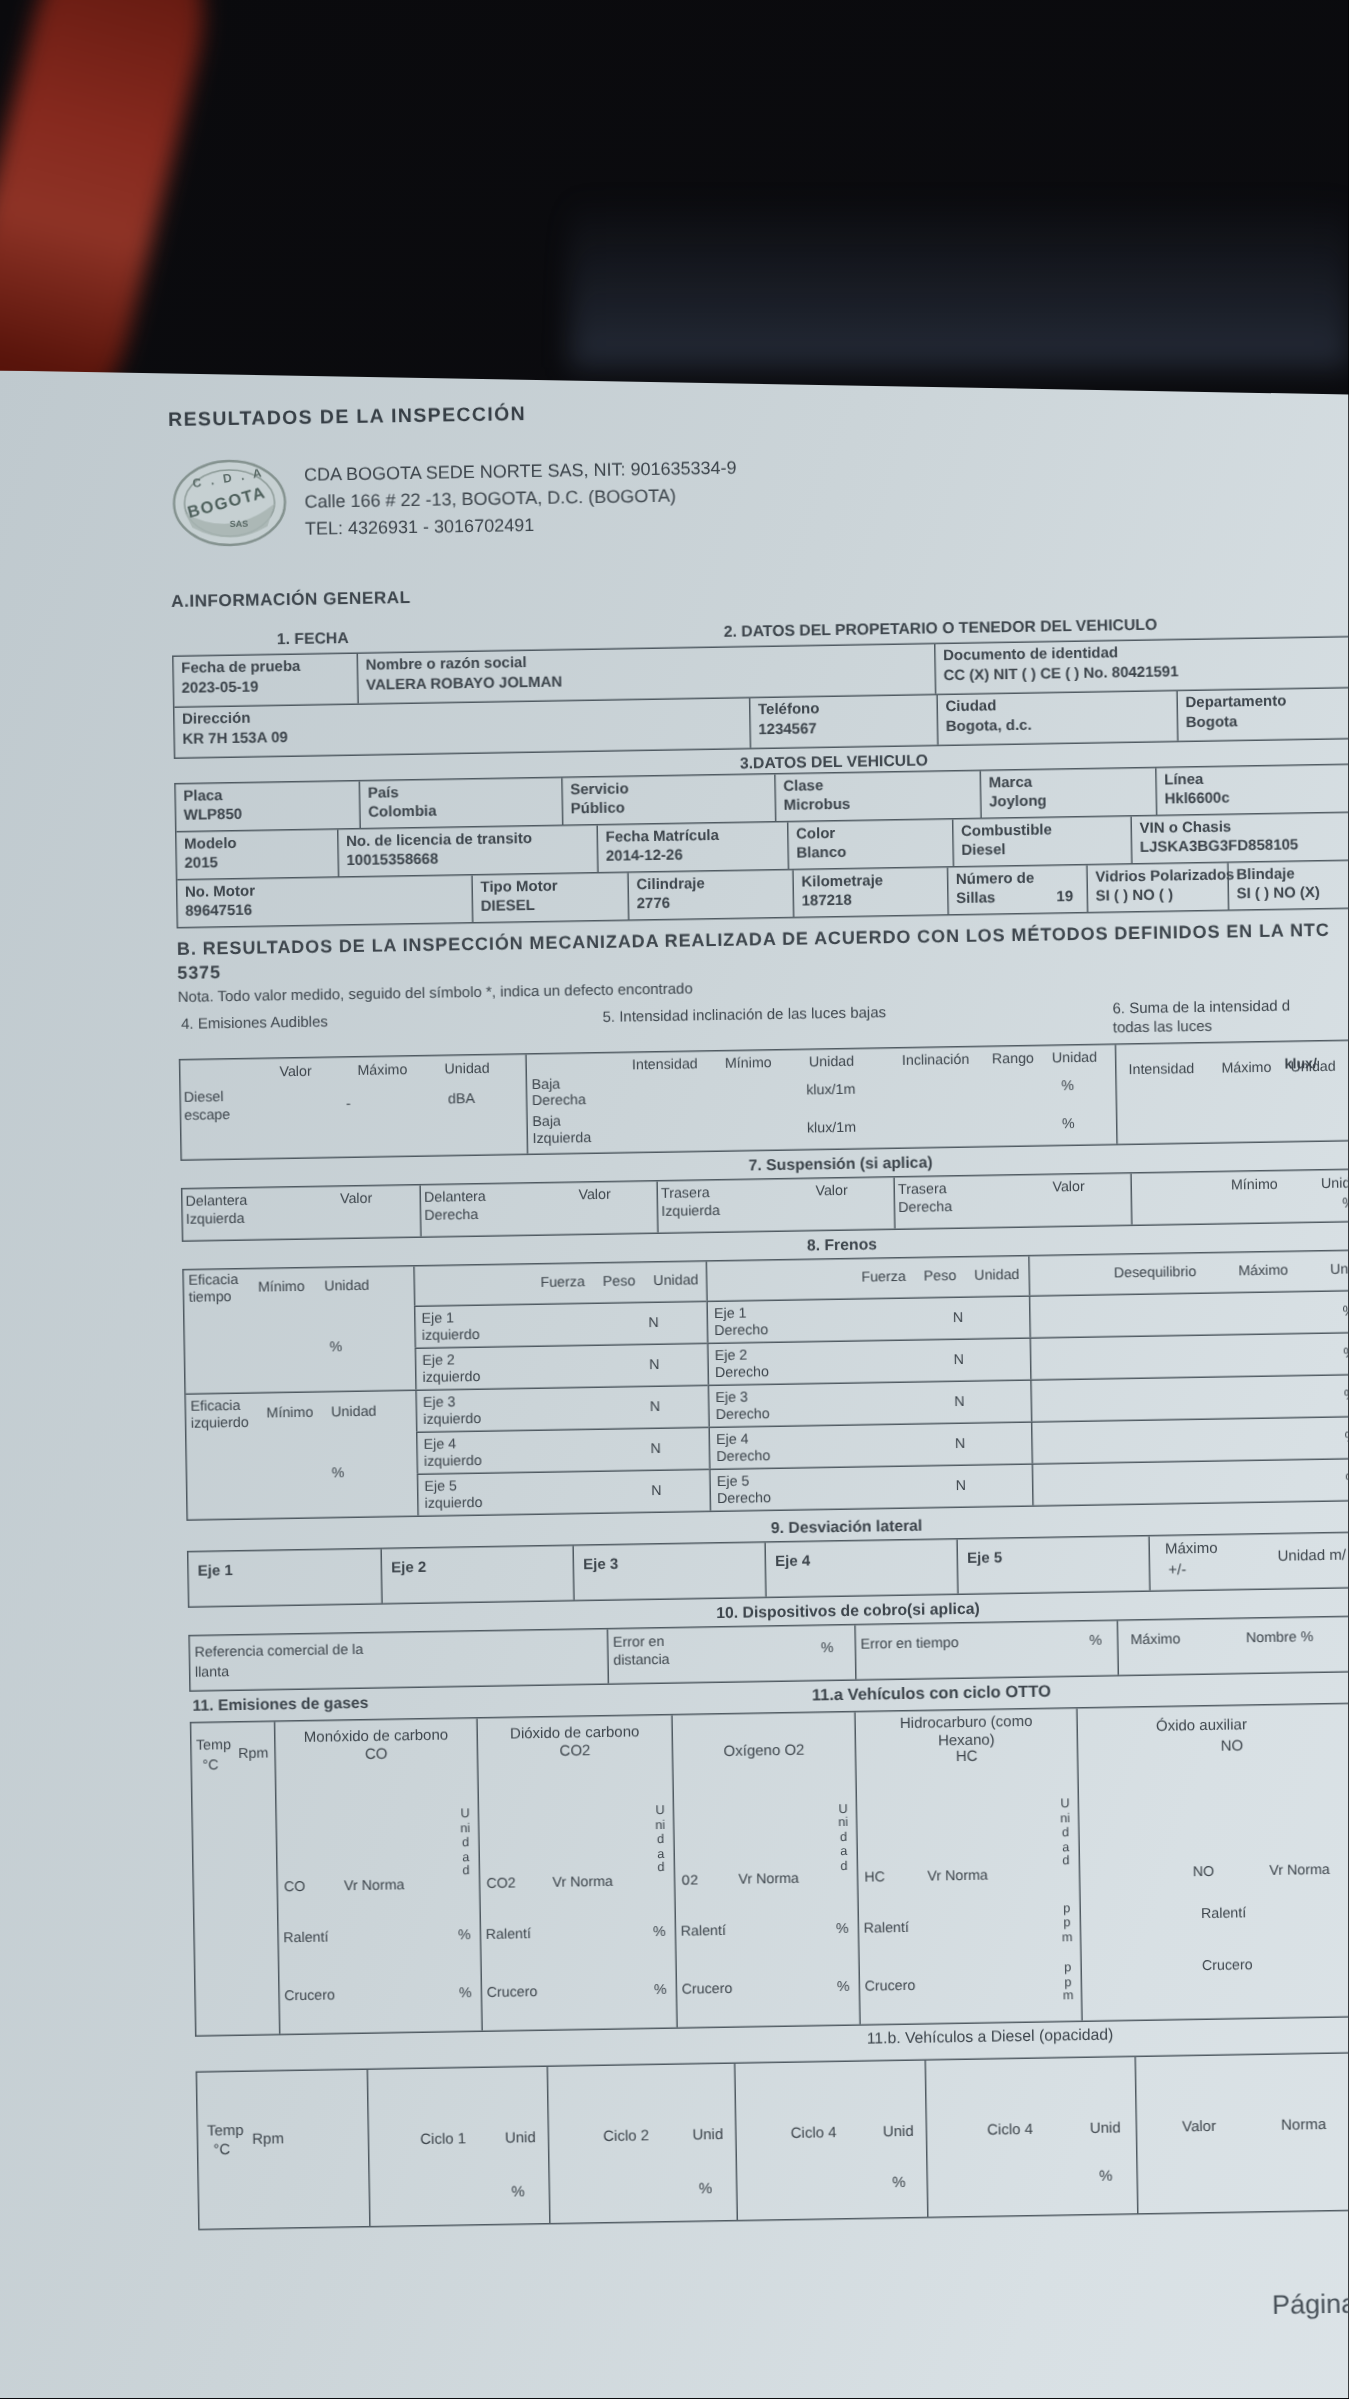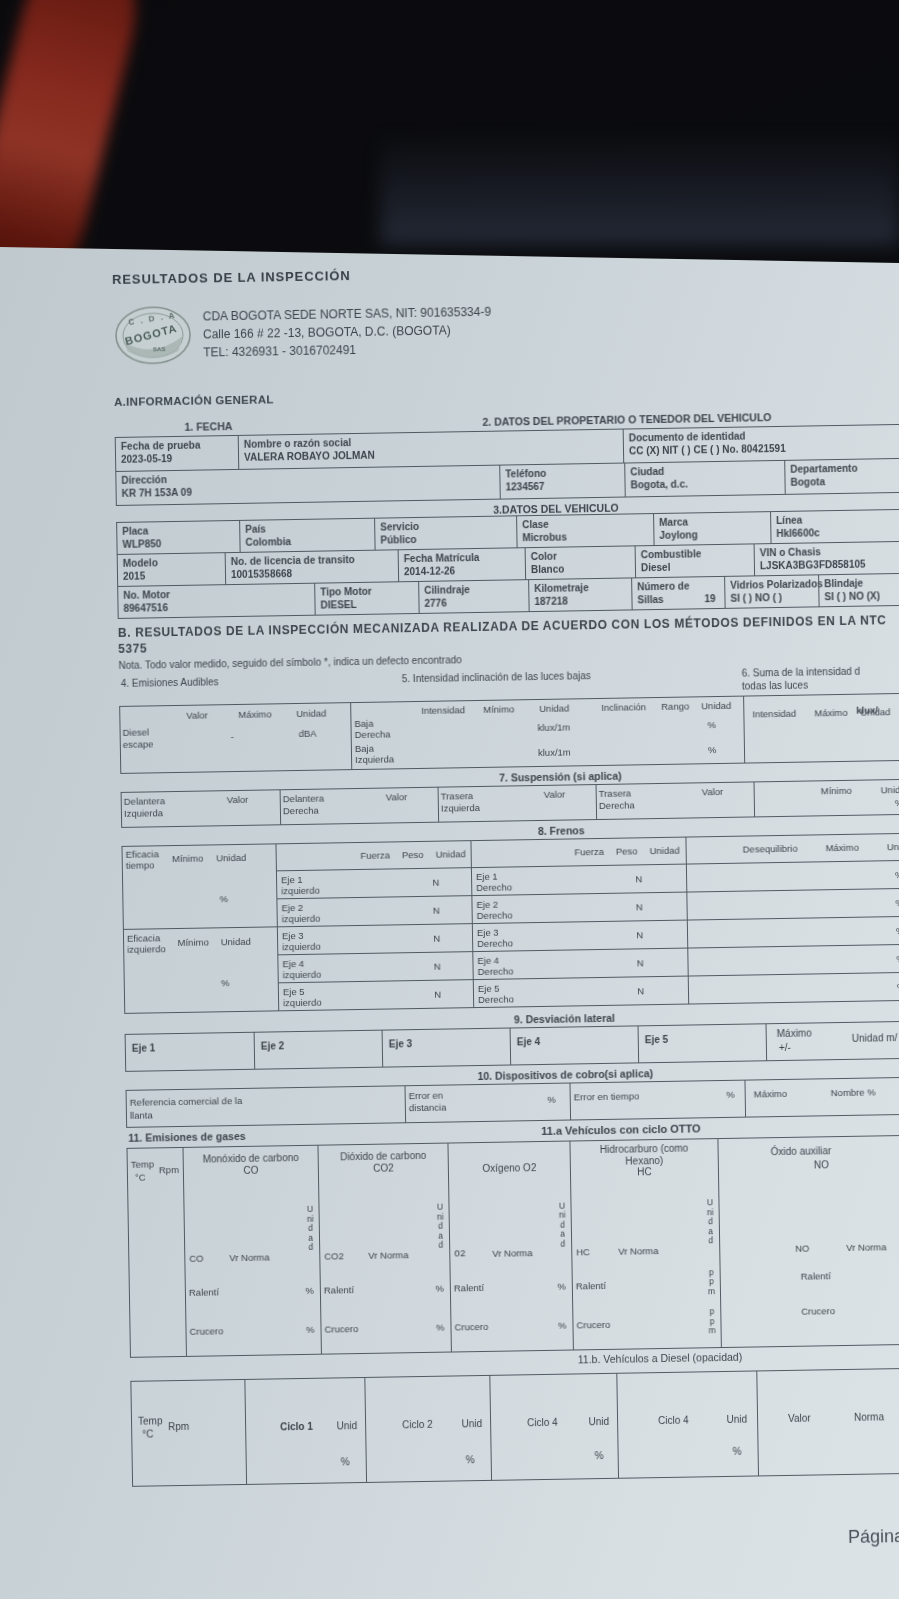--- a/index.html
+++ b/index.html
@@ -592,21 +592,21 @@
 
       <div class="sec-title" style="width:1060px;margin-top:3px;font-weight:normal;font-size:10.5px;">11.b. Vehículos a Diesel (opacidad)</div>
 
       <div class="dtbl">
         <div class="dc" style="width:113px;">
           <span class="abs" style="left:6px;top:34px;">Temp</span>
           <span class="abs" style="left:36px;top:40px;">Rpm</span>
           <span class="abs" style="left:10px;top:47px;">°C</span>
         </div>
         <div class="dc" style="width:120px;">
-          <span class="abs" style="left:34px;top:42px;font-weight:bold;">Ciclo 1</span>
+          <span class="abs" style="left:34px;top:42px;">Ciclo 1</span>
           <span class="abs" style="right:8px;top:42px;">Unid</span>
           <span class="abs" style="right:16px;bottom:14px;">%</span>
         </div>
         <div class="dc" style="width:125px;">
           <span class="abs" style="left:36px;top:42px;">Ciclo 2</span>
           <span class="abs" style="right:8px;top:42px;">Unid</span>
           <span class="abs" style="right:16px;bottom:14px;">%</span>
         </div>
         <div class="dc" style="width:127px;">
           <span class="abs" style="left:36px;top:42px;">Ciclo 4</span>

